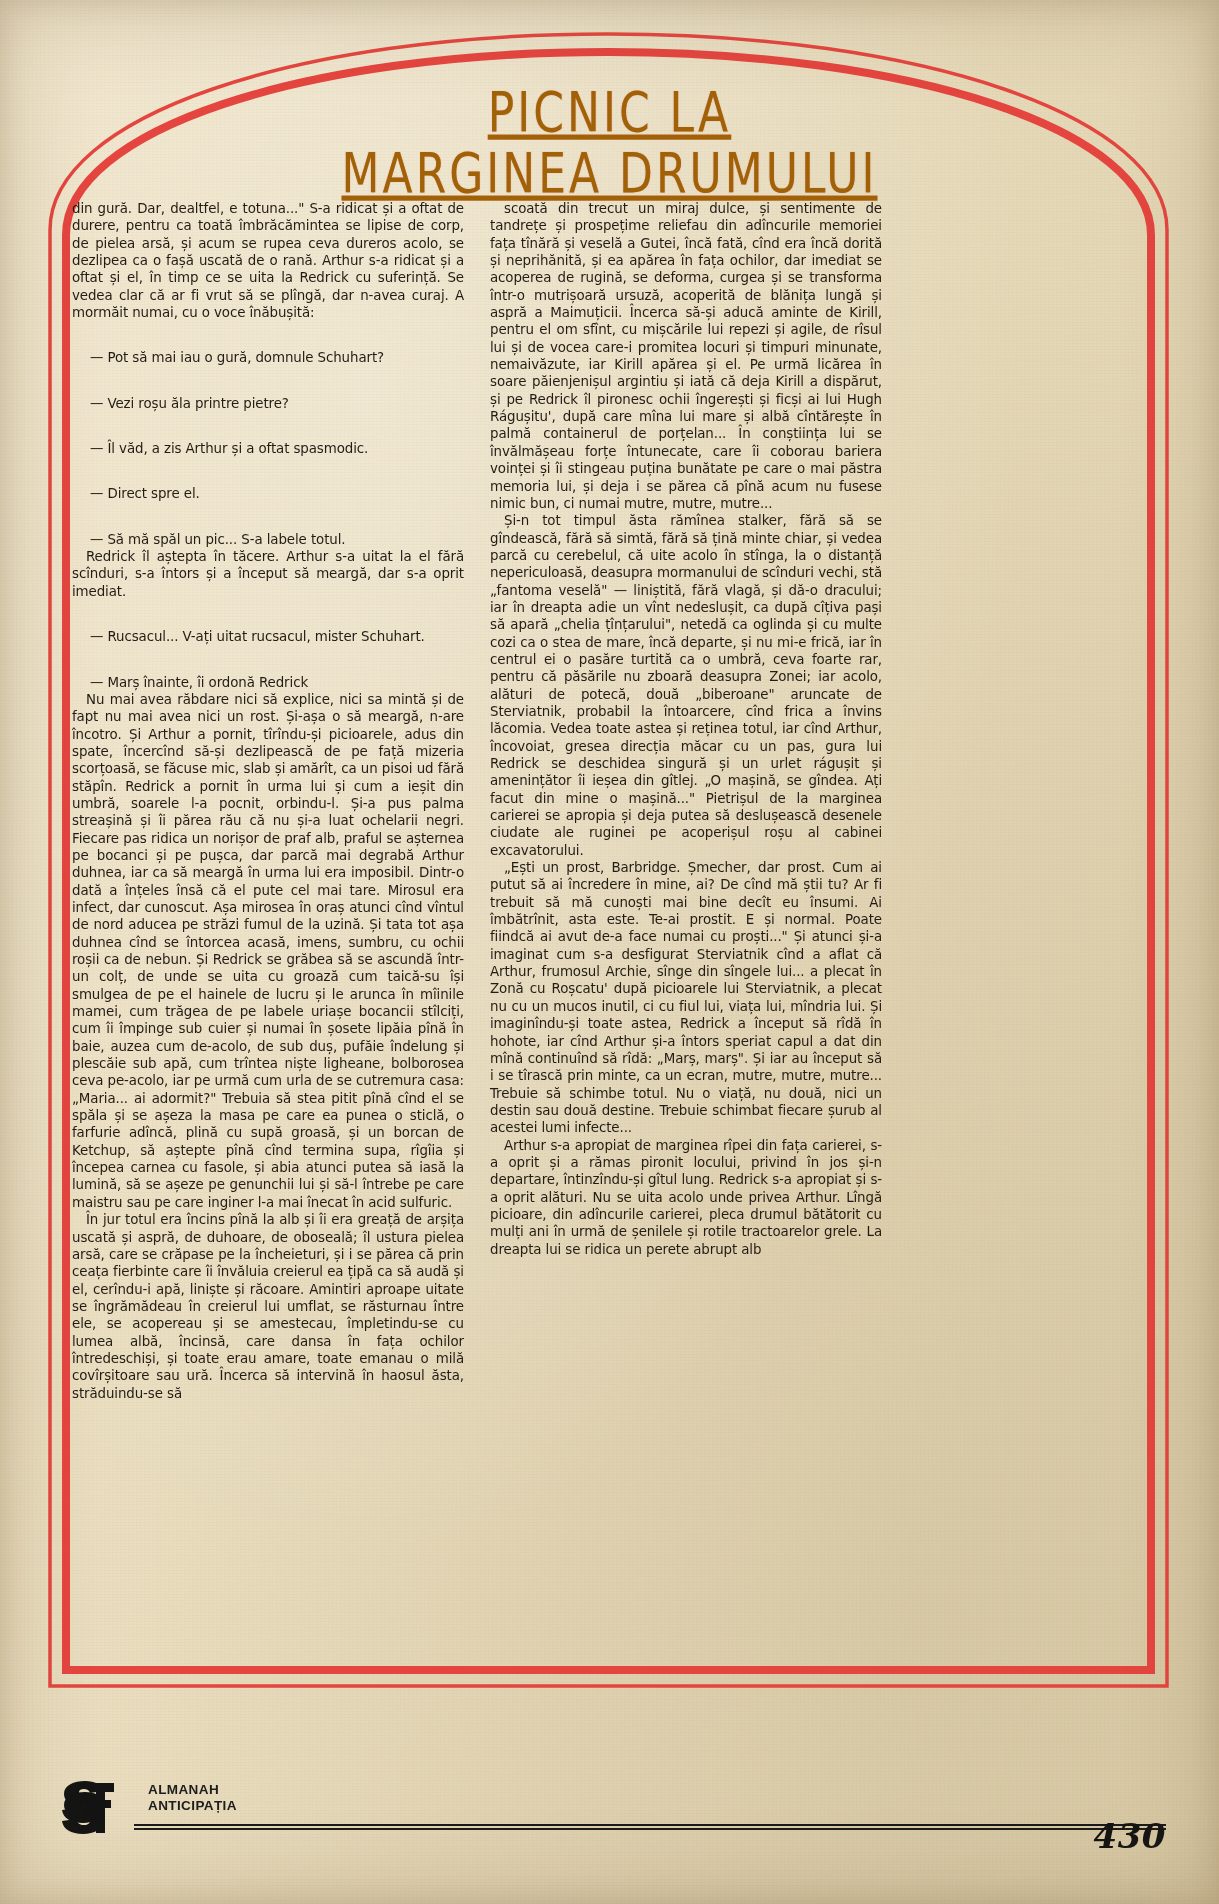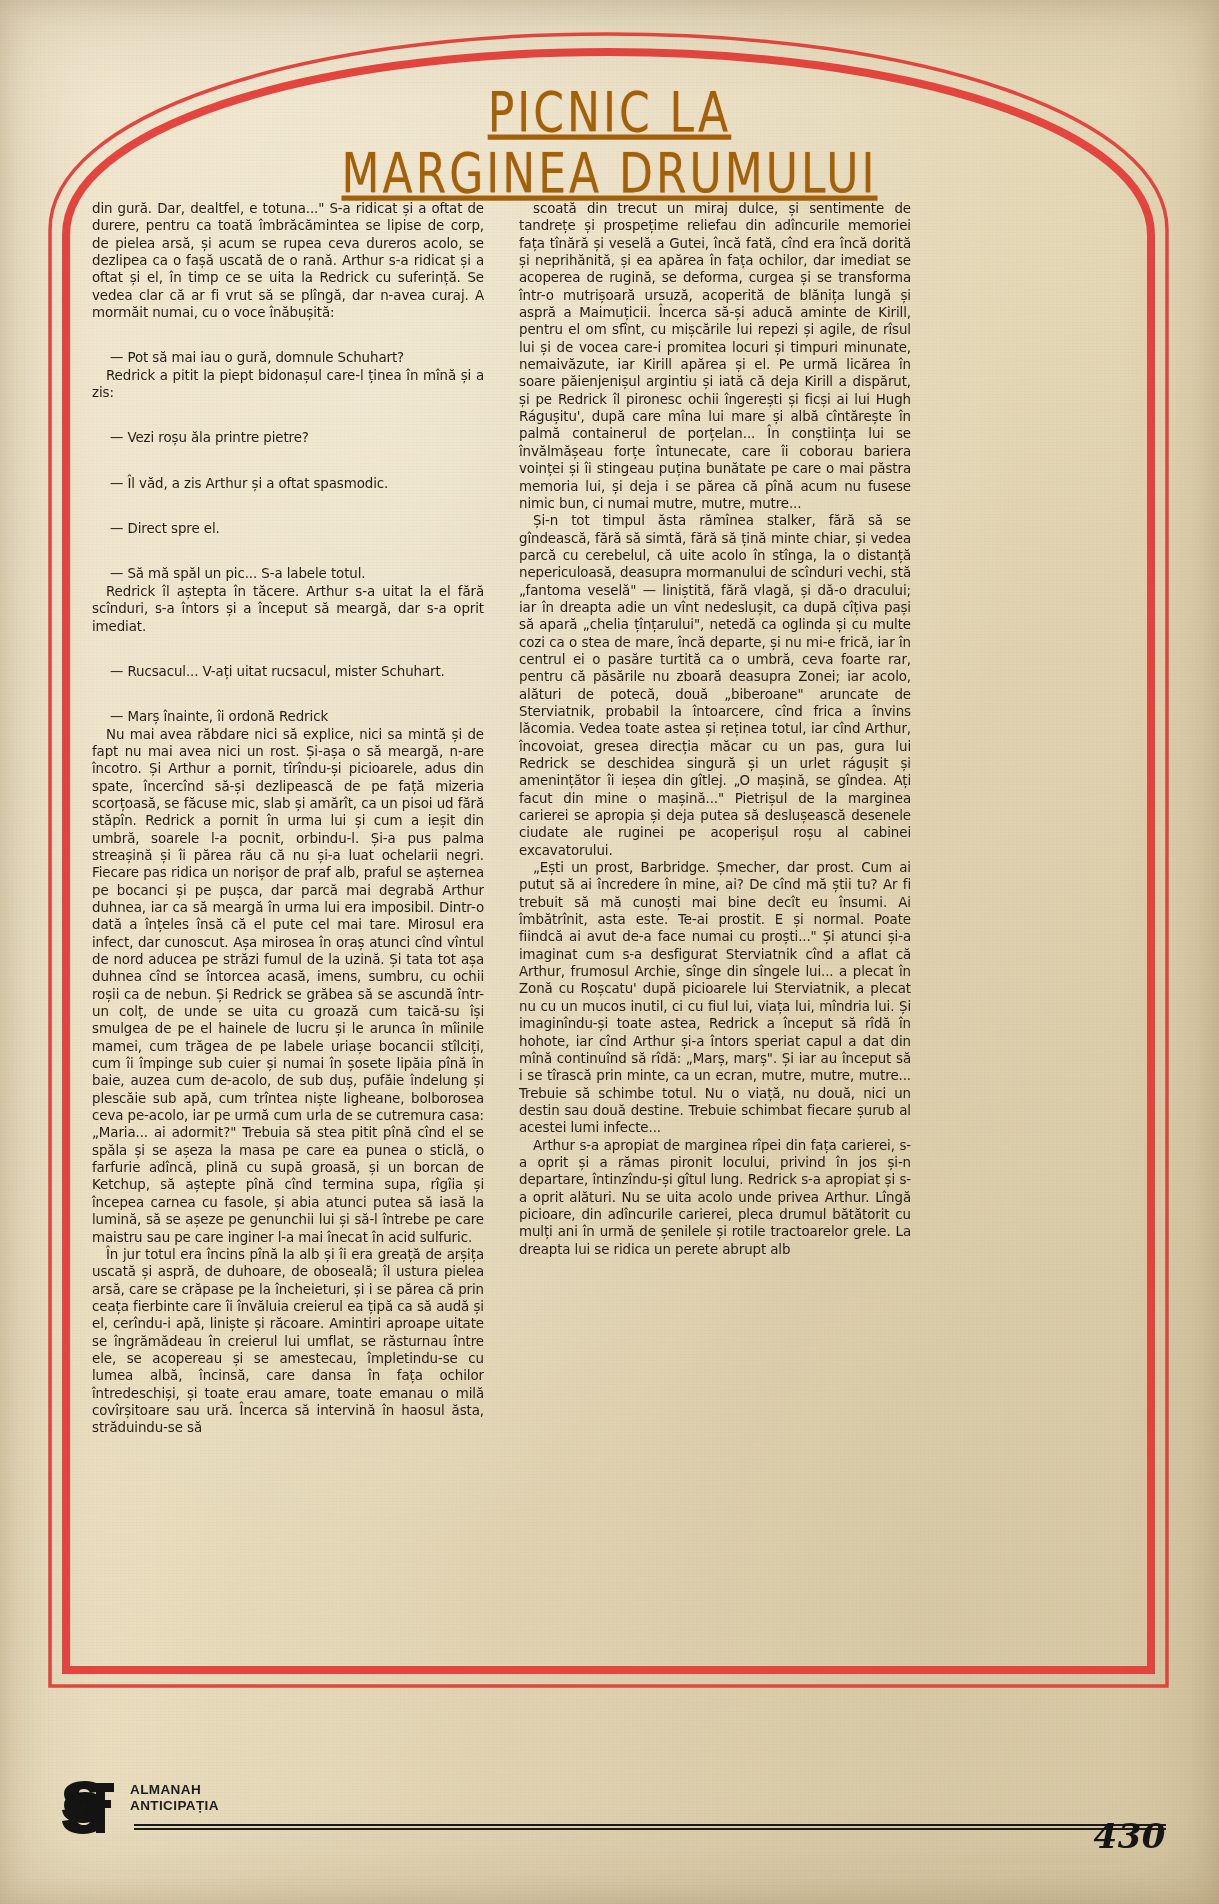--- a/index.html
+++ b/index.html
@@ -44,23 +44,23 @@
     letter-spacing:3px;
     line-height:1.07;
     text-shadow:0 0 1px rgba(228,69,63,.5);
     text-decoration:underline;
   }
   .title-l1{font-size:44px;transform:scaleY(1.25);transform-origin:center;display:block;}
   .title-l2{font-size:44px;transform:scaleY(1.25);transform-origin:center;display:block;margin-top:14px;}
 
   
   .cols{
-    position:absolute;left:92px;top:200px;
+    position:absolute;left:72px;top:200px;
     width:1043px;height:1135px;
-    display:flex;gap:35px;
+    display:flex;gap:26px;
   }
   .col{
     width:392px;
     font-size:13.4px;
     line-height:17.35px;
     color:#231c14;
     text-align:justify;
     font-family:"DejaVu Sans", sans-serif;
     letter-spacing:-0.1px;
     -webkit-font-smoothing:none;
@@ -69,21 +69,21 @@
   .col p.noind{text-indent:0;}
   .col p.dash{text-indent:18px;margin-top:28px;}
 
   
   .footer{position:absolute;left:56px;top:1776px;width:1110px;height:80px;}
   .logo{
     position:absolute;left:0;top:4px;width:62px;height:56px;
     color:#1a1a1a;
   }
   .imprint{
-    position:absolute;left:74px;top:6px;
+    position:absolute;left:92px;top:6px;
     font-family:"Liberation Sans", sans-serif;
     font-size:13.5px;font-weight:700;letter-spacing:.4px;
     line-height:16px;color:#1d1d1d;
   }
   .rule-wrap{position:absolute;left:78px;top:48px;width:1032px;height:6px;}
   .rule-a{position:absolute;left:0;top:0;width:100%;height:2px;background:#1b1b1b;}
   .rule-b{position:absolute;left:0;top:4px;width:100%;height:1.5px;background:#1b1b1b;}
   .pageno{
     position:absolute;right:0;top:-8px;
     font-family:"DejaVu Serif", serif;
@@ -108,21 +108,20 @@
 
 <div class="title">
   <span class="title-l1">PICNIC LA</span>
   <span class="title-l2">MARGINEA DRUMULUI</span>
 </div>
 
 <div class="cols">
   <div class="col" id="col-left">
       <p class="noind">din gură. Dar, dealtfel, e totuna..." S-a ridicat și a oftat de durere, pentru ca toată îmbrăcămintea se lipise de corp, de pielea arsă, și acum se rupea ceva dureros acolo, se dezlipea ca o fașă uscată de o rană. Arthur s-a ridicat și a oftat și el, în timp ce se uita la Redrick cu suferință. Se vedea clar că ar fi vrut să se plîngă, dar n-avea curaj. A mormăit numai, cu o voce înăbușită:</p>
       <p class="dash">— Pot să mai iau o gură, domnule Schuhart?</p>
-      <p>Redrick a pitit la piept bidonașul care-l ținea în mînă și a zis:</p>
       <p class="dash">— Vezi roșu ăla printre pietre?</p>
       <p class="dash">— Îl văd, a zis Arthur și a oftat spasmodic.</p>
       <p class="dash">— Direct spre el.</p>
       <p class="dash">— Să mă spăl un pic... S-a labele totul.</p>
       <p>Redrick îl aștepta în tăcere. Arthur s-a uitat la el fără scînduri, s-a întors și a început să meargă, dar s-a oprit imediat.</p>
       <p class="dash">— Rucsacul... V-ați uitat rucsacul, mister Schuhart.</p>
       <p class="dash">— Marș înainte, îi ordonă Redrick</p>
       <p>Nu mai avea răbdare nici să explice, nici sa mintă și de fapt nu mai avea nici un rost. Și-așa o să meargă, n-are încotro. Și Arthur a pornit, tîrîndu-și picioarele, adus din spate, încercînd să-și dezlipească de pe față mizeria scorțoasă, se făcuse mic, slab și amărît, ca un pisoi ud fără stăpîn. Redrick a pornit în urma lui și cum a ieșit din umbră, soarele l-a pocnit, orbindu-l. Și-a pus palma streașină și îi părea rău că nu și-a luat ochelarii negri. Fiecare pas ridica un norișor de praf alb, praful se așternea pe bocanci și pe pușca, dar parcă mai degrabă Arthur duhnea, iar ca să meargă în urma lui era imposibil. Dintr-o dată a înțeles însă că el pute cel mai tare. Mirosul era infect, dar cunoscut. Așa mirosea în oraș atunci cînd vîntul de nord aducea pe străzi fumul de la uzină. Și tata tot așa duhnea cînd se întorcea acasă, imens, sumbru, cu ochii roșii ca de nebun. Și Redrick se grăbea să se ascundă într-un colț, de unde se uita cu groază cum taică-su își smulgea de pe el hainele de lucru și le arunca în mîinile mamei, cum trăgea de pe labele uriașe bocancii stîlciți, cum îi împinge sub cuier și numai în șosete lipăia pînă în baie, auzea cum de-acolo, de sub duș, pufăie îndelung și plescăie sub apă, cum trîntea niște ligheane, bolborosea ceva pe-acolo, iar pe urmă cum urla de se cutremura casa: „Maria... ai adormit?" Trebuia să stea pitit pînă cînd el se spăla și se așeza la masa pe care ea punea o sticlă, o farfurie adîncă, plină cu supă groasă, și un borcan de Ketchup, să aștepte pînă cînd termina supa, rîgîia și începea carnea cu fasole, și abia atunci putea să iasă la lumină, să se așeze pe genunchii lui și să-l întrebe pe care maistru sau pe care inginer l-a mai înecat în acid sulfuric.</p>
       <p>În jur totul era încins pînă la alb și îi era greață de arșița uscată și aspră, de duhoare, de oboseală; îl ustura pielea arsă, care se crăpase pe la încheieturi, și i se părea că prin ceața fierbinte care îi învăluia creierul ea țipă ca să audă și el, cerîndu-i apă, liniște și răcoare. Amintiri aproape uitate se îngrămădeau în creierul lui umflat, se răsturnau între ele, se acopereau și se amestecau, împletindu-se cu lumea albă, încinsă, care dansa în fața ochilor întredeschiși, și toate erau amare, toate emanau o milă covîrșitoare sau ură. Încerca să intervină în haosul ăsta, străduindu-se să</p>
     </div>

